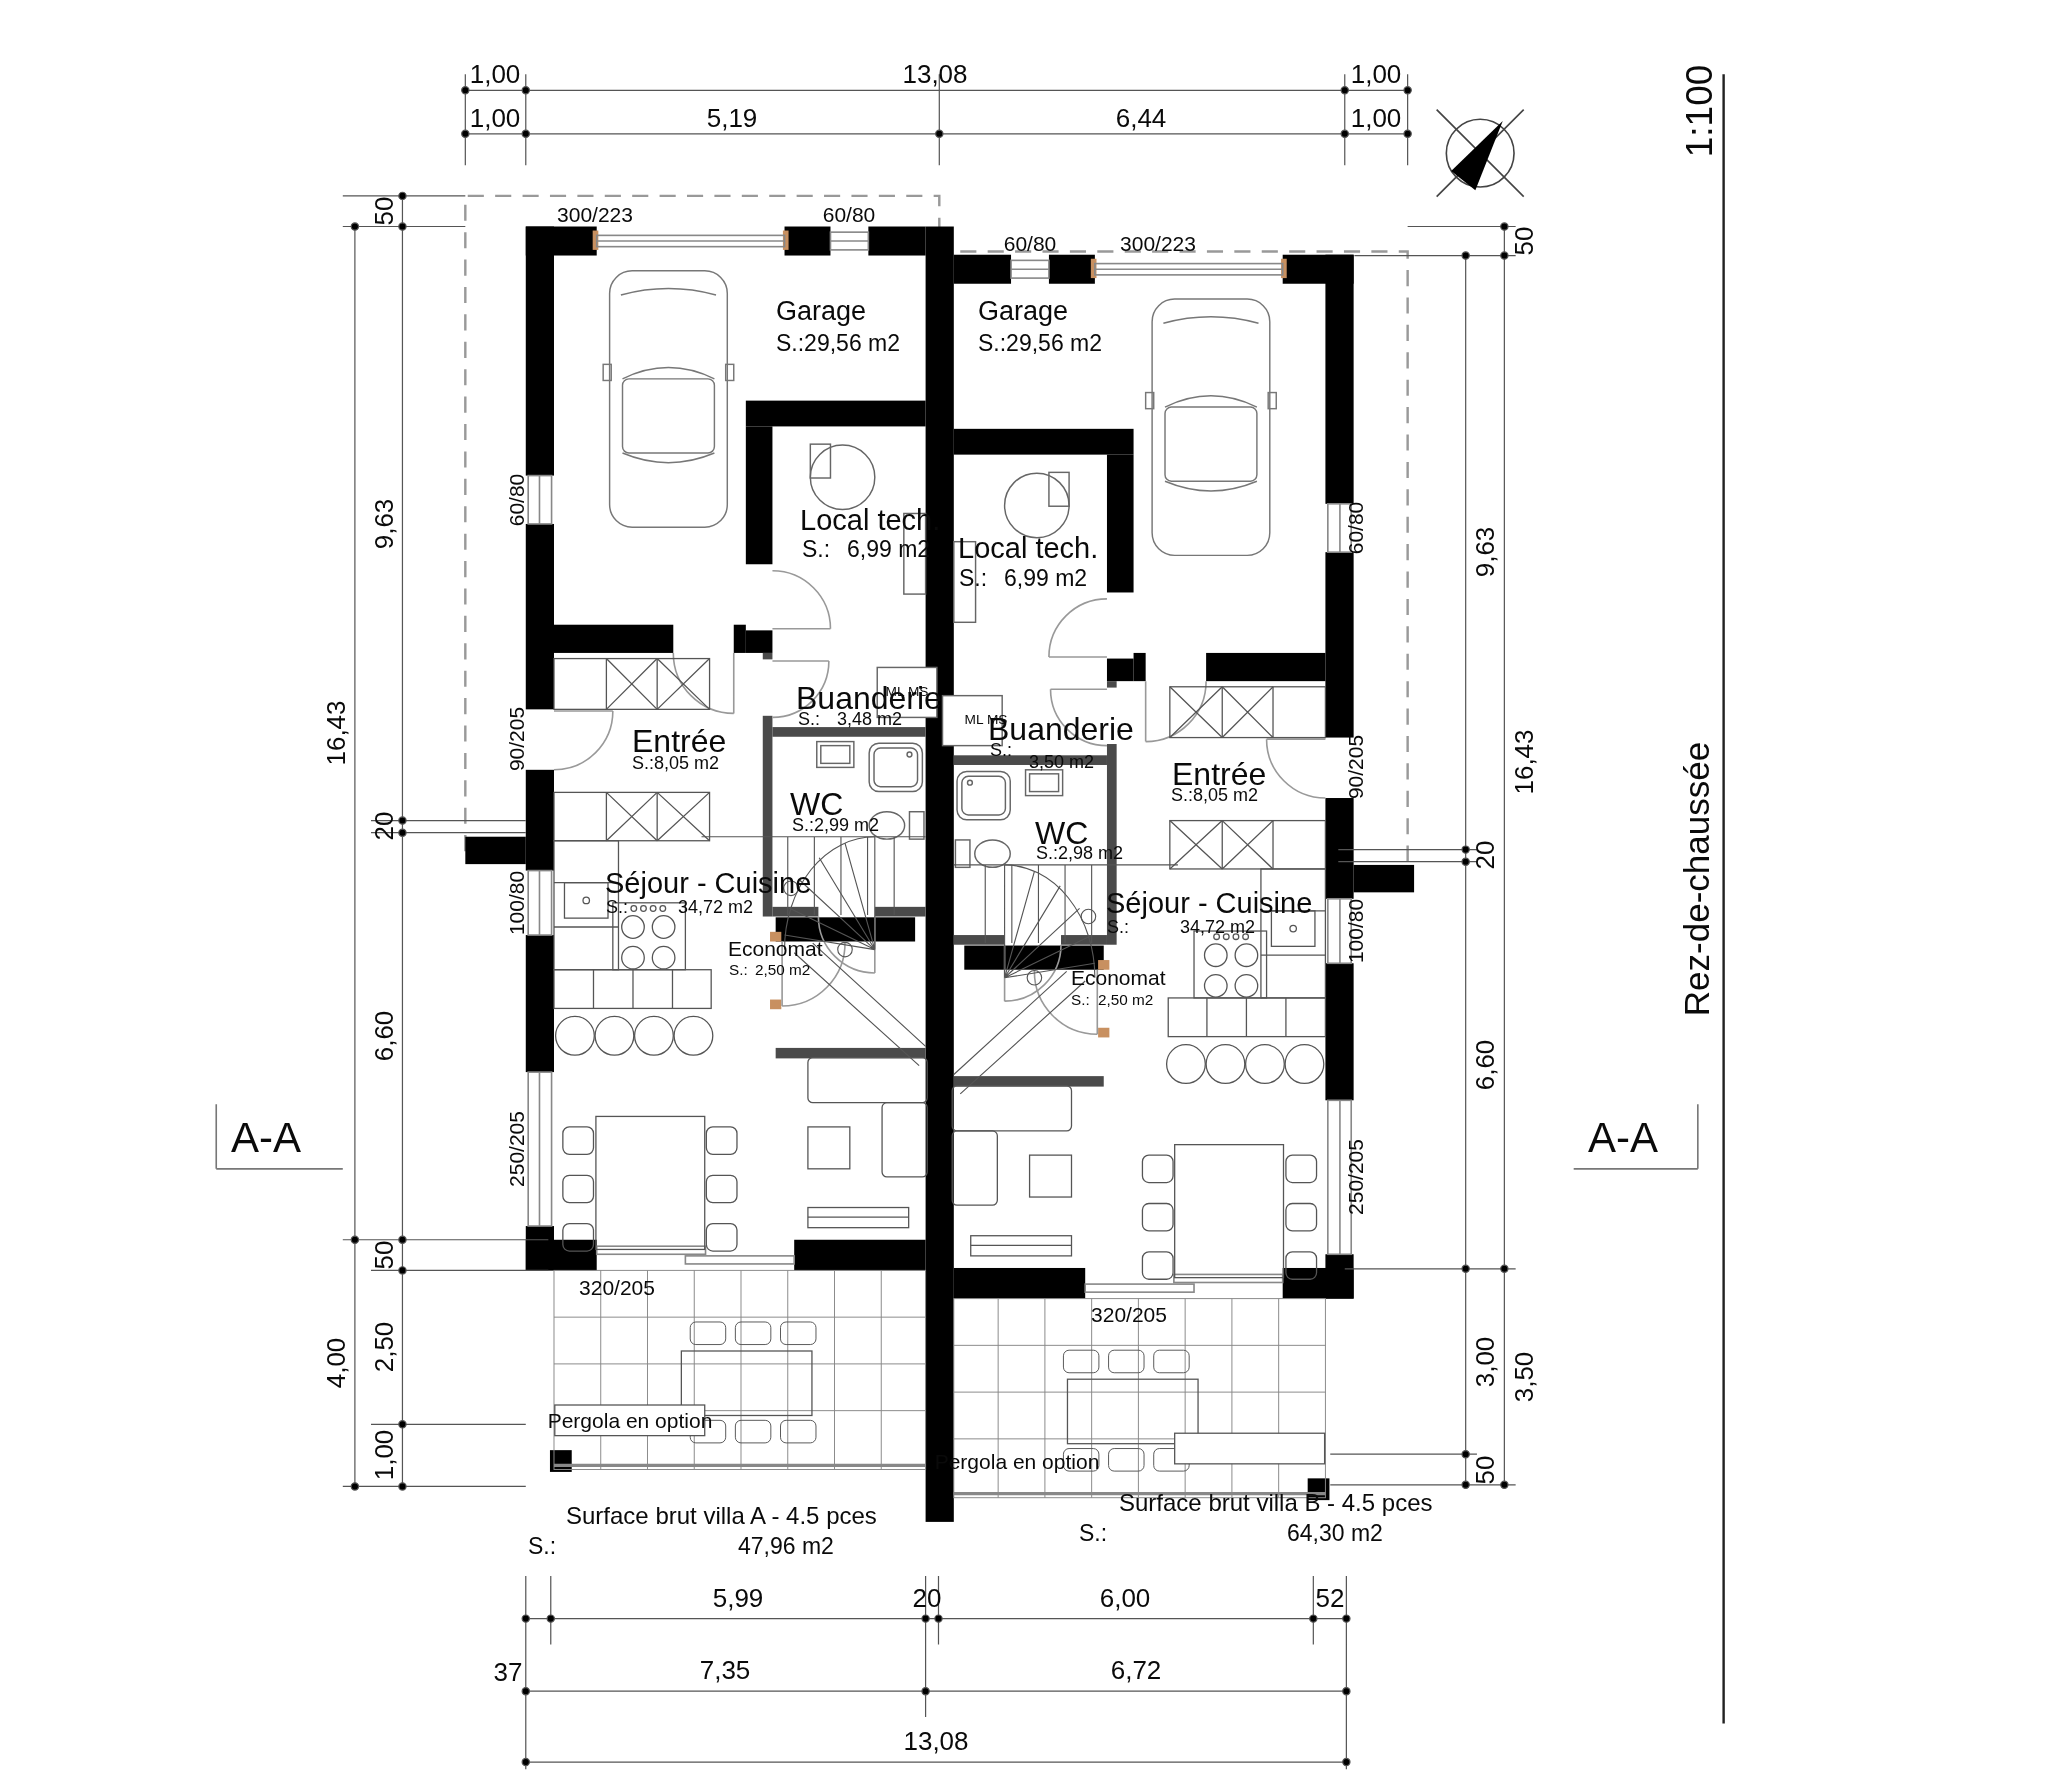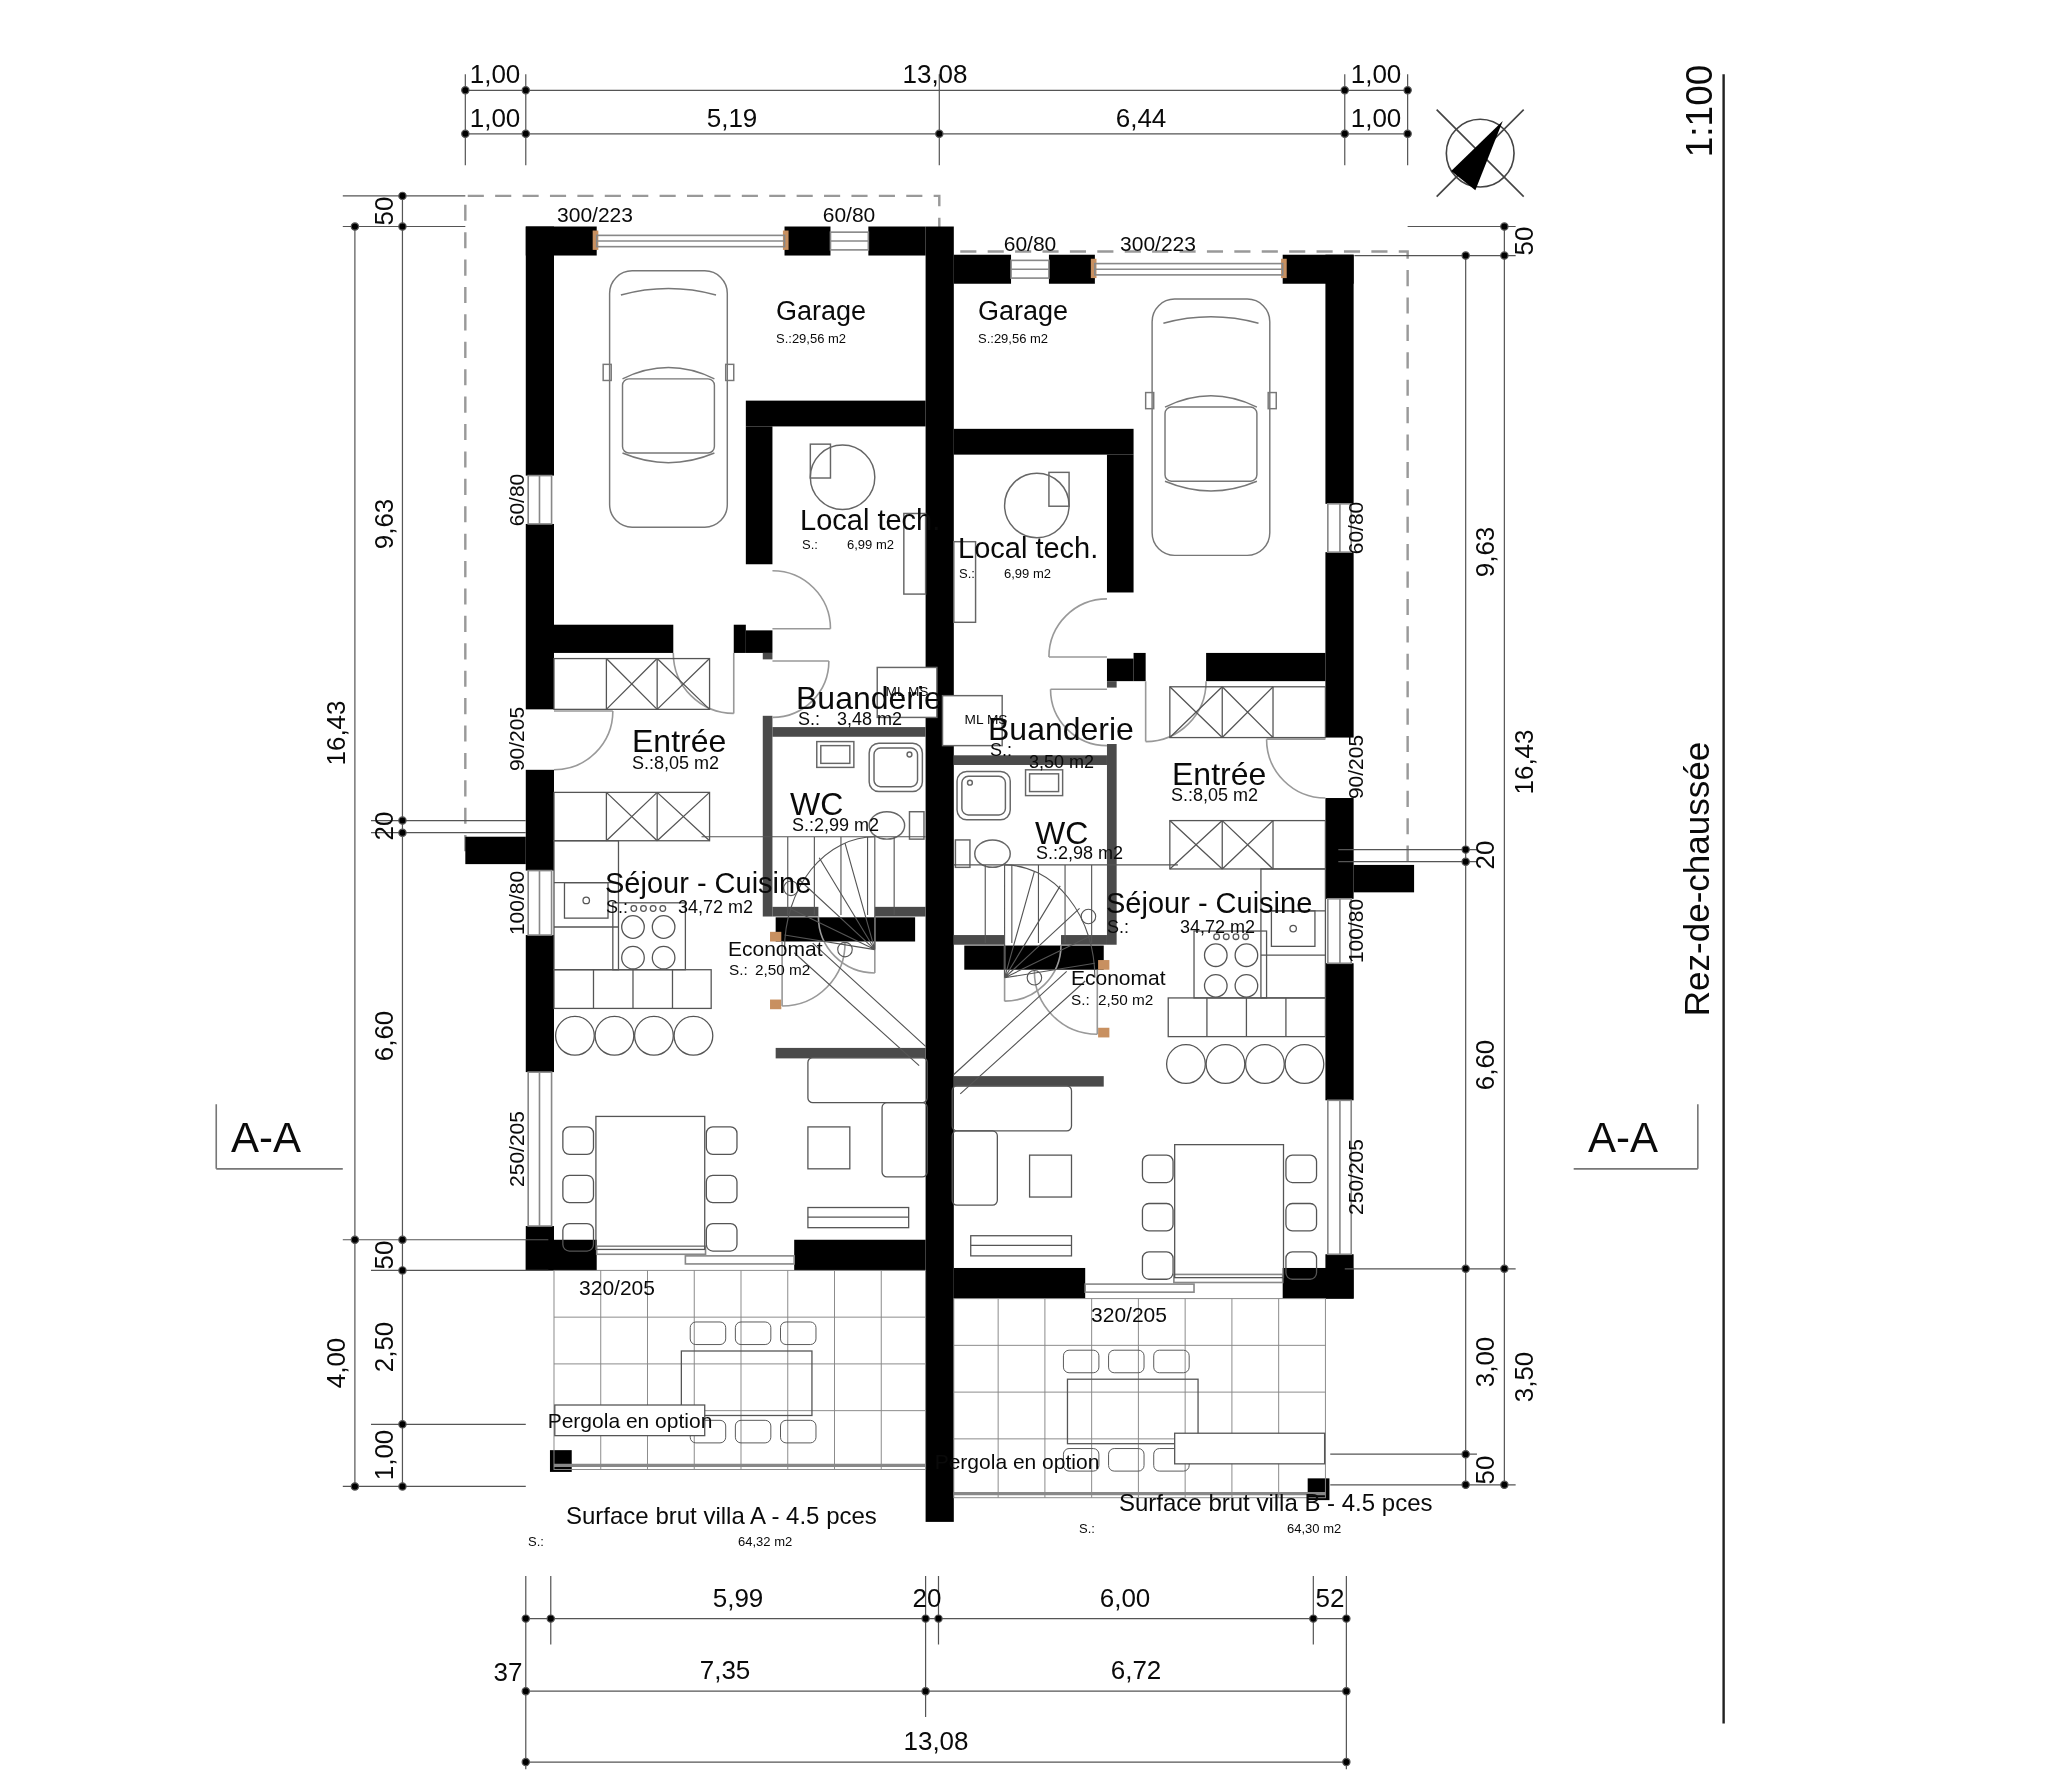--- a/index.html
+++ b/index.html
@@ -3,21 +3,21 @@
 <meta charset="utf-8">
 <style>
   html,body{margin:0;padding:0;background:#fff;}
   #canvas{position:relative;width:2064px;height:1775px;background:#fff;overflow:hidden;
           font-family:"Liberation Sans",sans-serif;color:#000;}
   #plan{position:absolute;left:0;top:0;}
   .lbl{position:absolute;white-space:nowrap;color:#0a0a0a;line-height:1;}
   .c{transform:translate(-50%,-50%);}
   .v{transform:translate(-50%,-50%) rotate(-90deg);}
   .b{font-weight:normal;}
-  .s17{font-size:13.7px;} .s19{font-size:15.3px;} .s22{font-size:18px;} .s23{font-size:13px;}
+  .s17{font-size:13.7px;} .s19{font-size:15.3px;} .s22{font-size:18px;} .s23{font-size:23px;}
   .s26{font-size:21px;} .s29{font-size:32px;} .s30{font-size:24px;margin-left:40px;} .s31{font-size:29px;}
   .s32{font-size:26px;} .s33{font-size:27px;} .s46{font-size:37px;} .s44{font-size:35px;}
   .s52{font-size:42px;}
 </style>
 </head>
 <body>
 
 <div id="canvas">
 
 <svg id="plan" width="2064" height="1775" viewBox="0 0 2560 2202">
@@ -336,21 +336,21 @@
 <div class="lbl b s31" style="left:605px;top:869px">Séjour - Cuisine</div>
 <div class="lbl s22" style="left:606px;top:898px">S.:</div>
 <div class="lbl s22" style="left:678px;top:898px">34,72 m2</div>
 <div class="lbl b s26" style="left:728px;top:938px">Economat</div>
 <div class="lbl s19" style="left:729px;top:962px">S.:</div>
 <div class="lbl s19" style="left:755px;top:962px">2,50 m2</div>
 <div class="lbl c s17" style="left:907px;top:692px">ML MS</div>
 <div class="lbl c s26" style="left:630px;top:1420px">Pergola en option</div>
 <div class="lbl b s30" style="left:526px;top:1504px">Surface brut villa A - 4.5 pces</div>
 <div class="lbl s23" style="left:528px;top:1535px">S.:</div>
-<div class="lbl s23" style="left:738px;top:1535px">64,32 m2</div>
+<div class="lbl s23" style="left:738px;top:1535px">47,96 m2</div>
 
 <div class="lbl b s33" style="left:978px;top:298px">Garage</div>
 <div class="lbl s23" style="left:978px;top:332px">S.:29,56 m2</div>
 <div class="lbl b s31" style="left:958px;top:534px">Local tech.</div>
 <div class="lbl s23" style="left:959px;top:567px">S.:</div>
 <div class="lbl s23" style="left:1004px;top:567px">6,99 m2</div>
 <div class="lbl b s29" style="left:988px;top:713px">Buanderie</div>
 <div class="lbl s22" style="left:990px;top:741px">S.:</div>
 <div class="lbl s22" style="left:1029px;top:753px">3,50 m2</div>
 <div class="lbl b s29" style="left:1172px;top:758px">Entrée</div>

